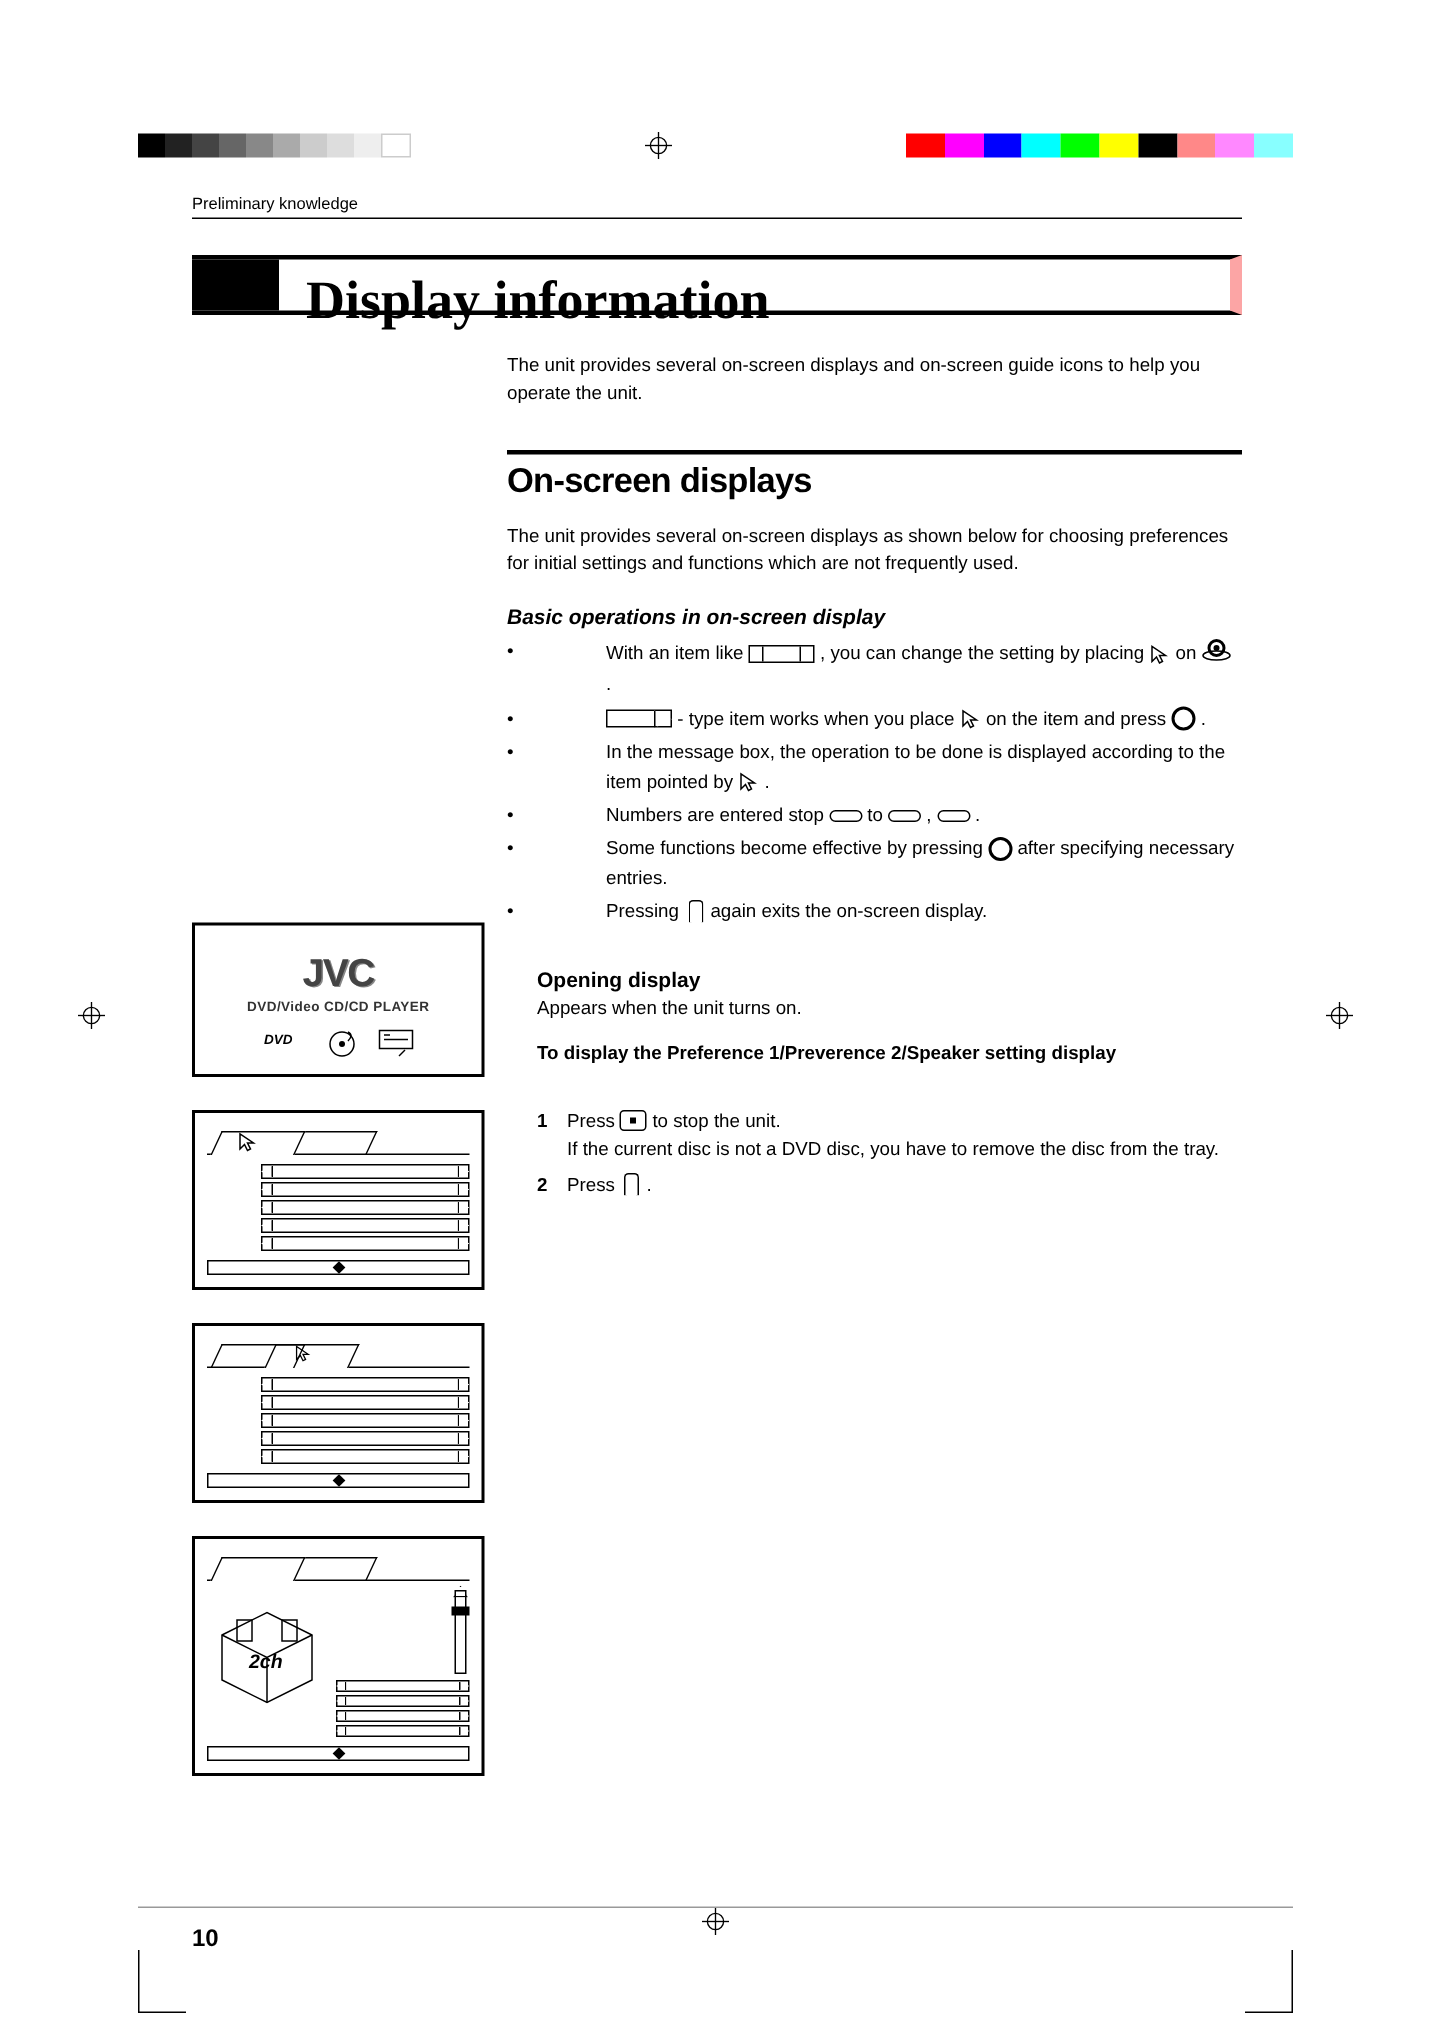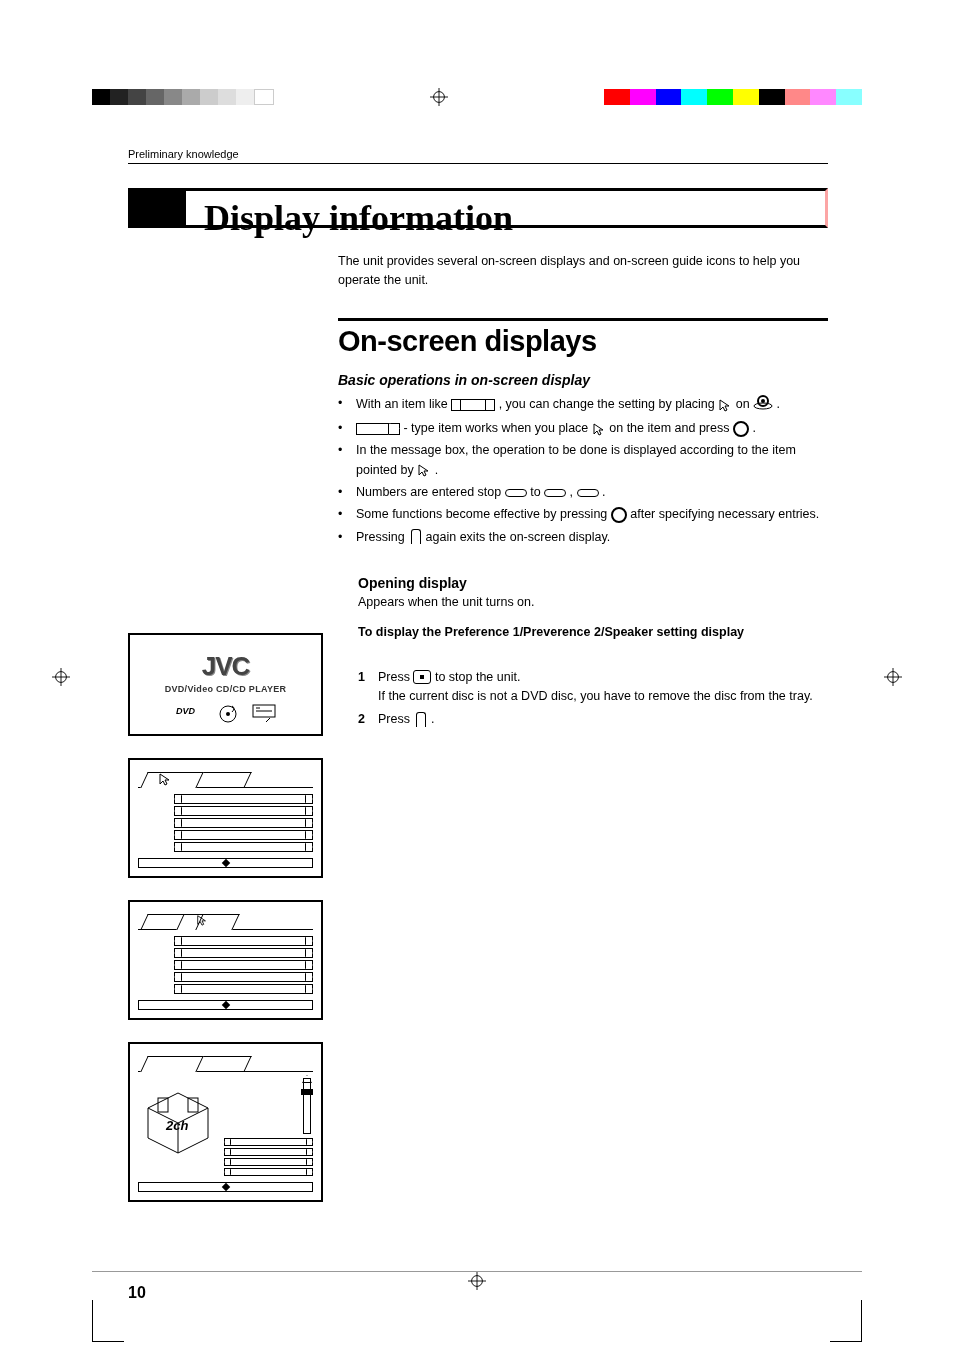--- a/index.html
+++ b/index.html
@@ -15,34 +15,34 @@
   .crop-bottom { position:absolute; bottom:62px; left:0; right:0; display:flex; justify-content:center;}
   .reg-mark { width:18px; height:18px; }
   .gradient-bar { display:flex; height:16px; width:182px; }
   .gradient-bar div { flex:1; }
   .color-bar { display:flex; height:16px; width:258px; }
   .color-bar div { flex:1; }
   .side-mark { position:absolute; width:18px; height:18px; }
   .side-left { left:52px; top:668px; }
   .side-right { right:52px; top:668px; }
 
-  .page { position:absolute; top:148px; left:128px; width:700px; }
+  .page { position:absolute; top:130px; left:128px; width:700px; }
   .pre-knowledge { font-size:11px; color:#000; border-bottom:1px solid #000; padding-bottom:3px; margin-bottom:24px;}
-  .title-row { display:flex; align-items:stretch; border-top:3px solid #000; border-bottom:3px solid #000; border-right:3px solid #fca5a5; height:40px;}
+  .title-row { display:flex; align-items:stretch; border-top:3px solid #000; border-bottom:3px solid #000; border-right:8px solid #fca5a5; height:40px;}
   .title-block { background:#000; width:58px; height:100%; }
   .title { font-family:"Times New Roman", serif; font-size:36px; font-weight:bold; padding:6px 18px;}
   .intro { font-size:12.5px; margin:24px 0 28px 210px; line-height:1.5;}
   .section-head { border-top:3px solid #000; margin-left:210px; padding-top:4px; margin-bottom:14px;}
-  .section-head h2 { font-family:Arial, sans-serif; font-weight:bold; font-size:29px; letter-spacing:-0.5px;}
+  .section-head h2 { font-family:Arial, sans-serif; font-weight:bold; font-size:23px; letter-spacing:-0.5px;}
   .section-text { margin-left:210px; font-size:12.5px; line-height:1.5; margin-bottom:18px;}
   .sub-head { font-weight:bold; font-size:14px; margin-left:210px; margin-bottom:6px;font-style:italic;}
   ul.basic { list-style:none; margin-left:210px; font-size:12.5px; line-height:1.55;}
   ul.basic li { display:flex; margin-bottom:3px;}
   ul.basic li .dot { width:18px; flex-shrink:0;}
-  ul.basic li .txt { flex:1;}
+  ul.basic li .txt { flex:1;margin-left:48px;}
   .inline-icon { display:inline-block; vertical-align:middle; }
   .box-arrows { width:44px; height:12px; border:1px solid #000; position:relative; background:#fff; display:inline-flex;}
   .box-arrows::before,.box-arrows::after{content:'';position:absolute;top:0;bottom:0;width:8px;}
   .box-arrows::before{left:0;border-right:1px solid #000;}
   .box-arrows::after{right:0;border-left:1px solid #000;}
   .cursor-icon{width:14px;height:14px;}
   .ring-btn{width:16px;height:16px;border:2px solid #000;border-radius:50%;display:inline-block;vertical-align:middle;}
   .oval{width:22px;height:8px;border:1px solid #000;border-radius:6px;display:inline-block;vertical-align:middle;}
   .osd-btn{width:14px;height:16px;display:inline-block;vertical-align:middle;position:relative;}
   .osd-btn::before{content:'';position:absolute;top:0;left:3px;width:8px;height:14px;border:1px solid #000;border-radius:3px 3px 0 0;border-bottom:none;}
@@ -151,20 +151,21 @@
   <div class="title-row">
     <div class="title-block"></div>
     <div class="title">Display information</div>
   </div>
 
   <div class="intro">The unit provides several on-screen displays and on-screen guide icons to help you operate the unit.</div>
 
   <div class="section-head">
     <h2>On-screen displays</h2>
   </div>
+  <div class="section-text">The unit provides several on-screen displays as shown below for choosing preferences for initial settings and functions which are not frequently used.</div>
 
   <div class="sub-head">Basic operations in on-screen display</div>
   <ul class="basic">
     <li>
         <span class="dot">•</span>
         <span class="txt">
       <span>With an item like </span>
       <span class="inline-icon box-arrows"></span>
       <span> , you can change the setting by placing </span>
       <svg class="inline-icon cursor-icon" viewBox="0 0 14 14">

